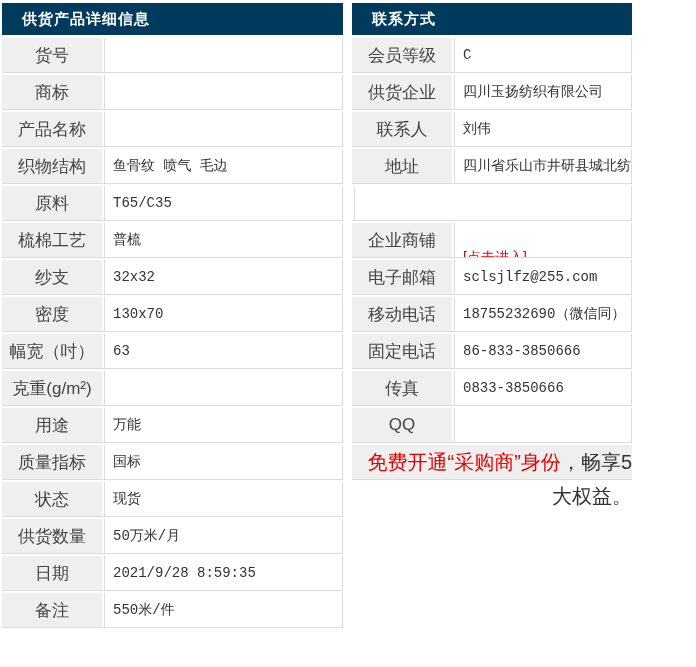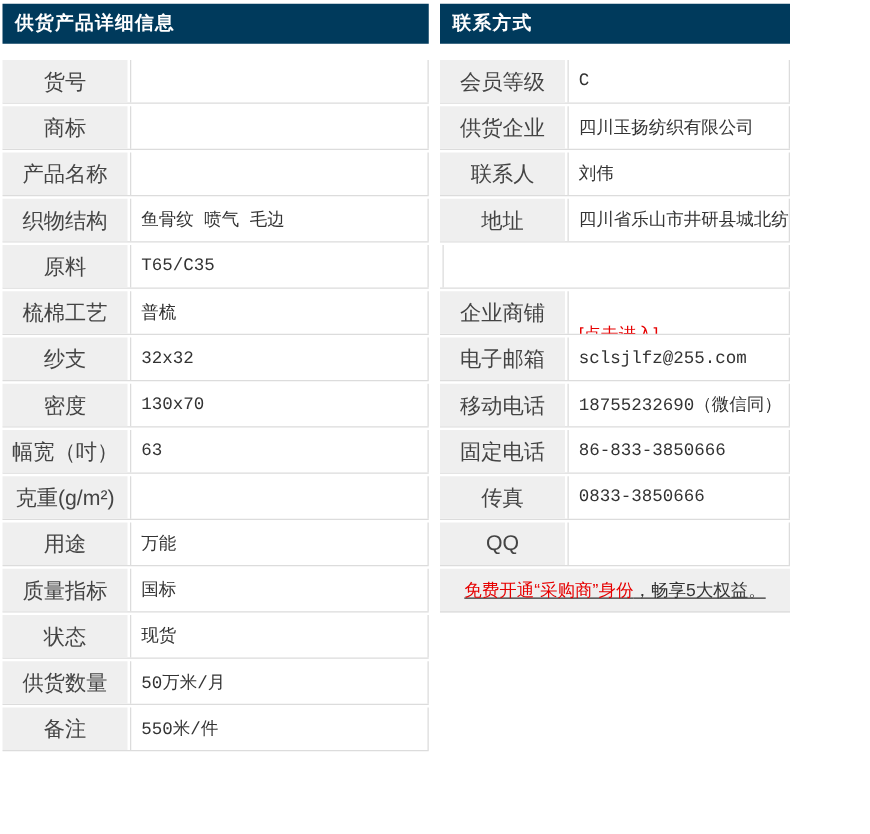--- a/index.html
+++ b/index.html
@@ -9,22 +9,22 @@
     overflow:hidden;
   }
   .panel{position:absolute;top:3px;}
   .panel-left{left:2px;width:341px;}
   .panel-right{left:352px;width:280px;}
   .hdr{
     height:32px;line-height:32px;
     background:var(--header-bg,#003a5c);
     color:var(--header-text,#ffffff);
     font-size:15px;font-weight:bold;
-    padding-left:10px;box-sizing:border-box;
-    margin-bottom:13px;letter-spacing:1px;
+    padding-left:20px;box-sizing:border-box;
+    margin-bottom:3px;letter-spacing:1px;
   }
   .row{
     display:flex;height:34px;
     border-bottom:1px solid var(--border,#dcdcdc);
     margin-bottom:2px;
   }
   .cl{
     width:100px;flex:0 0 100px;background:var(--label-bg,#efefef);
     display:flex;align-items:center;justify-content:center;
     font-size:17px;color:#444;
@@ -39,24 +39,24 @@
     font-size:14px;color:var(--value-text,#333333);
     white-space:nowrap;overflow:hidden;
   }
   .shop-link{
     color:var(--link-red,#e60000);
     text-decoration:none;cursor:pointer;
     font-family:"Liberation Sans","DejaVu Sans",sans-serif;
     margin-top:36px;
   }
   .notice{
-    height:34px;line-height:34px;text-align:center;
+    height:34px;line-height:34px;text-align:right;
     background:var(--label-bg,#efefef);
     border-bottom:1px solid var(--border,#dcdcdc);
-    font-size:14px;color:#333;text-decoration:underline;
+    font-size:20px;color:#333;
   }
   .notice .red{color:var(--link-red,#e60000);}
 </style>
 </head>
 <body>
 
 <div class="panel panel-left">
   <div class="hdr">供货产品详细信息</div>
 
   <div class="row">
@@ -109,20 +109,24 @@
   </div>
   <div class="row">
     <div class="cl">状态</div>
     <div class="cv">现货</div>
   </div>
   <div class="row">
     <div class="cl">供货数量</div>
     <div class="cv">50万米/月</div>
   </div>
   <div class="row">
+    <div class="cl">日期</div>
+    <div class="cv">2021/9/28 8:59:35</div>
+  </div>
+  <div class="row">
     <div class="cl">备注</div>
     <div class="cv">550米/件</div>
   </div>
 </div>
 
 <div class="panel panel-right">
   <div class="hdr">联系方式</div>
 
   <div class="row">
     <div class="cl">会员等级</div>

